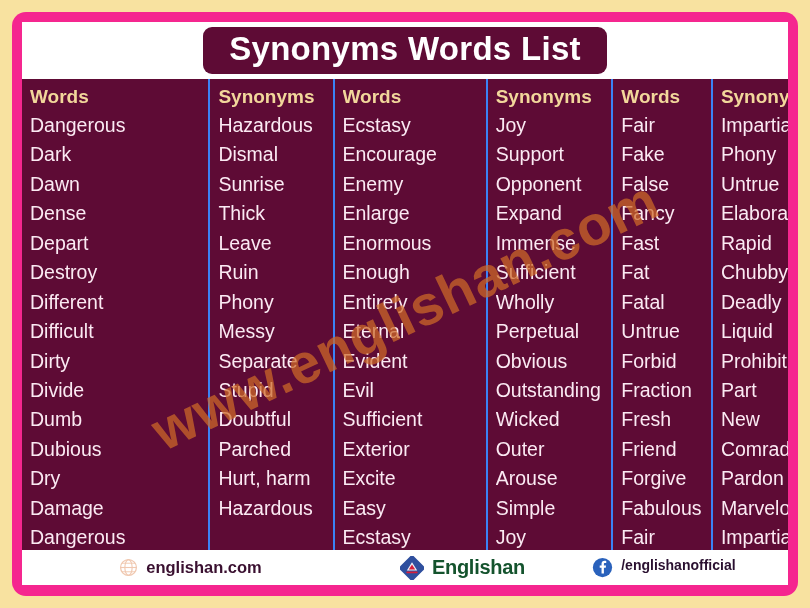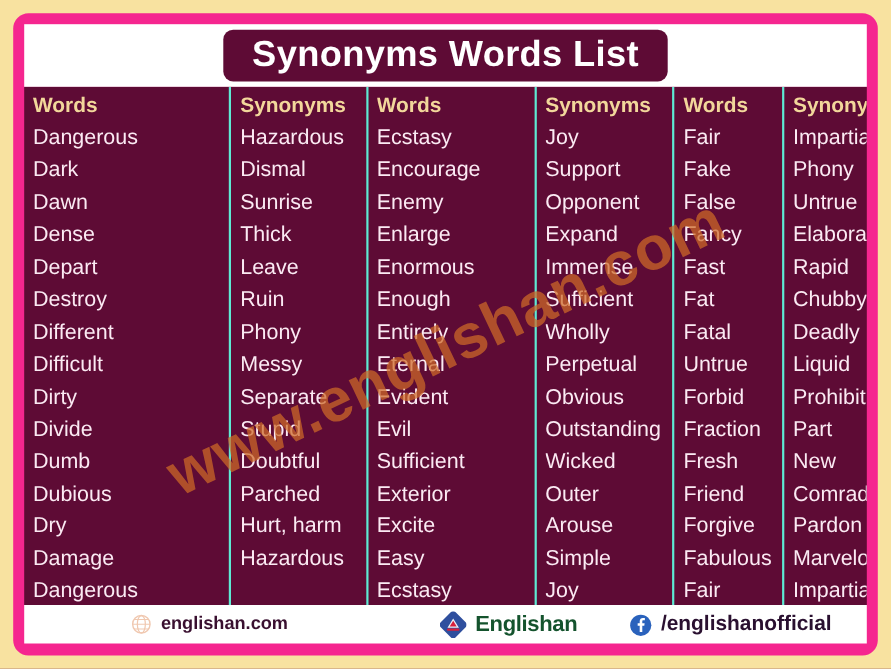--- a/index.html
+++ b/index.html
@@ -68,21 +68,21 @@
     position: relative;
     display: grid;
     grid-template-columns: 24.6% 16.2% 20.0% 16.4% 13.0% 9.8%;
     height: 100%;
     z-index: 2;
   }
 
   .col {
     position: relative;
     padding: 3px 0 0 8px;
-    border-right: 2px solid #5eead4;
+    border-right: 2px solid #3b82f6;
     min-width: 0;
   }
   .col:last-child { border-right: none; }
 
   .cell {
     height: 29.45px;
     line-height: 29.45px;
     font-size: 19.5px;
     color: #fbeaf3;
     white-space: nowrap;
@@ -117,21 +117,21 @@
   .footer {
     background: #ffffff;
     height: 35px;
     flex: 0 0 35px;
     display: flex;
     align-items: center;
   }
 
   .footer-item {
     display: flex;
-    align-items: flex-end;
+    align-items: flex-start;
     gap: 8px;
     white-space: nowrap;
   }
   .f-site  { width: 44%; justify-content: center; }
   .f-brand { width: 27%; justify-content: center; }
   .f-fb    { width: 29%; justify-content: center; padding-right: 26px; }
 
   .site-text {
     color: #3a1030;
     font-size: 16.5px;
@@ -140,21 +140,21 @@
 
   .brand-text {
     color: #14532d;
     font-size: 20px;
     font-weight: bold;
     letter-spacing: -0.3px;
   }
 
   .fb-text {
     color: #2a1030;
-    font-size: 19px;
+    font-size: 14px;
     font-weight: bold;
   }
 
   .icon { display: block; flex: 0 0 auto; }
 </style>
 </head>
 <body>
 
 <div class="poster">
 

